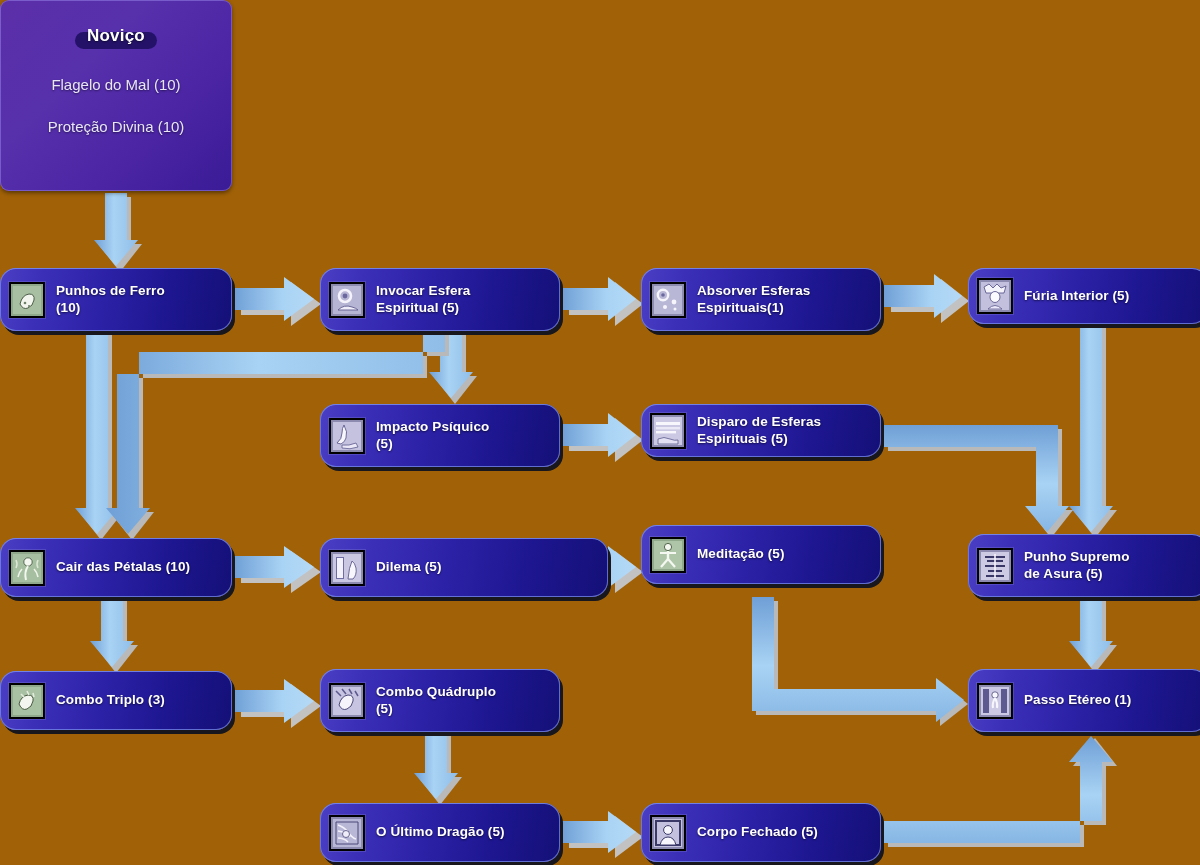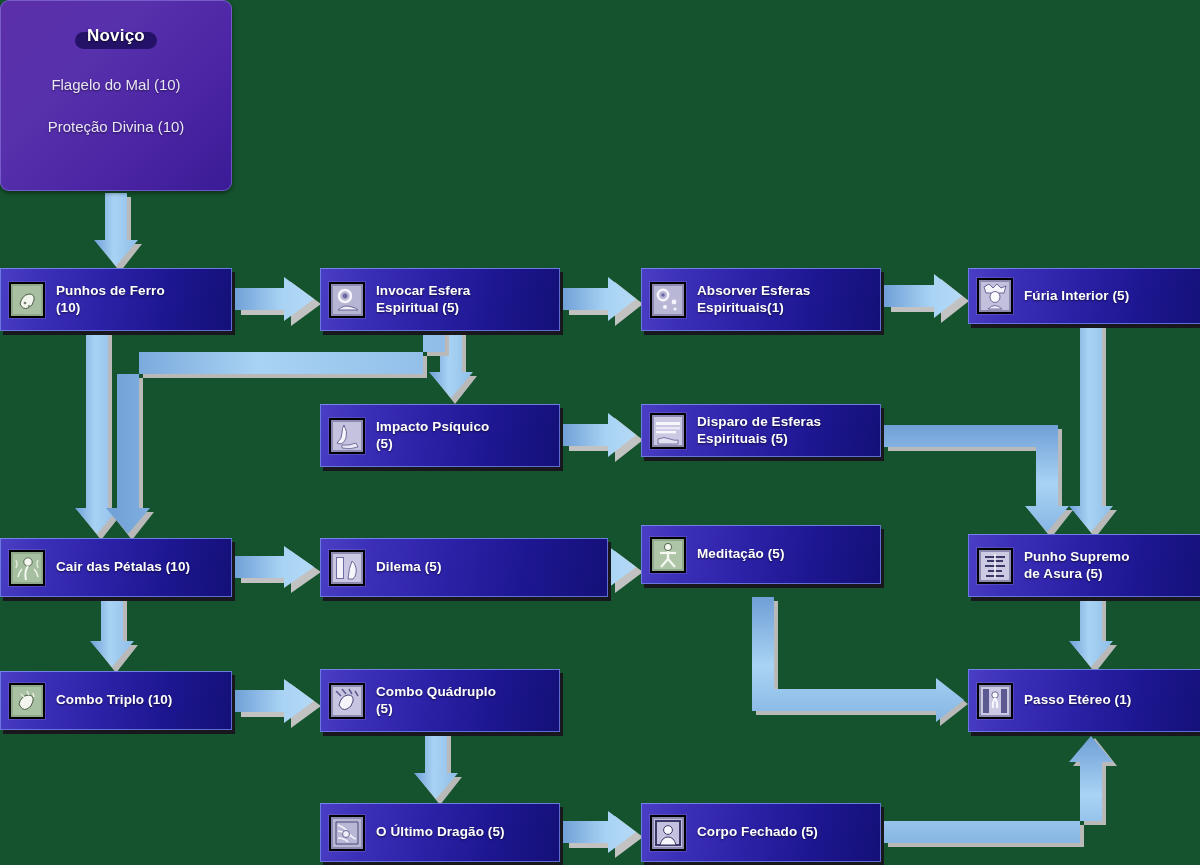--- a/index.html
+++ b/index.html
@@ -6,21 +6,21 @@
   html,body{margin:0;padding:0;background:#ffffff;}
   body{
     font-family:"Liberation Sans", sans-serif;
     -webkit-font-smoothing:antialiased;
   }
   #stage{
     position:relative;
     width:1200px;
     height:865px;
     overflow:hidden;
-    background:#14532d;
+    background:#a16207;
   }
 
   
   #wires{
     position:absolute;
     left:0; top:0;
     width:1200px; height:865px;
     z-index:1;
     pointer-events:none;
   }
@@ -71,21 +71,21 @@
   }
   .job-skill:last-child{margin-bottom:12px;}
 
   
   .node{
     position:absolute;
     z-index:3;
     box-sizing:border-box;
     display:flex;
     align-items:center;
-    border-radius:0;
+    border-radius:16px;
     background:linear-gradient(100deg,#4a3fc4 0%,#3b2fb8 18%,#2b21a6 45%,#1d1690 72%,#141077 100%);
     box-shadow:3px 4px 0 0 #17171d, inset 0 0 0 1px rgba(120,140,235,.75),
                inset 0 1px 0 0 rgba(170,185,255,.35);
     padding:0 8px 0 9px;
     overflow:hidden;
   }
   .node .icon-frame{
     flex:0 0 auto;
     width:36px; height:36px;
     border:2px solid #000000;
@@ -377,21 +377,21 @@
 
   <div class="node" style="left:0px; top:671px; width:232px; height:59px;">
     <span class="icon-frame">
       <svg viewBox="0 0 32 32">
           <rect width="32" height="32" fill="#8fa98a"></rect>
           <rect x="2" y="2" width="28" height="28" fill="#a9c1a3"></rect>
           <path d="M8 19 q2-8 9-9 q6 0 5 6 q-1 6-6 8 q-5 2-8-5z" fill="#f3f6ef" stroke="#46583f" stroke-width="1"></path>
           <path d="M10 9 l3 3 M16 6 l2 4 M22 8 l1 4" stroke="#e3ecdd" stroke-width="1.6" fill="none"></path>
         </svg>
     </span>
-    <span class="node-label">Combo Triplo (10)</span>
+    <span class="node-label">Combo Triplo (3)</span>
   </div>
 
   <div class="node" style="left:320px; top:669px; width:240px; height:63px;">
     <span class="icon-frame">
       <svg viewBox="0 0 32 32">
           <rect width="32" height="32" fill="#8d8bb0"></rect>
           <rect x="2" y="2" width="28" height="28" fill="#c6c4e0"></rect>
           <path d="M8 20 q2-9 9-10 q6 0 5 6 q-1 6-6 8 q-5 2-8-4z" fill="#f5f4fb" stroke="#4a4878" stroke-width="1"></path>
           <path d="M5 6 l5 5 M11 4 l4 5 M18 4 l3 5 M24 6 l3 5" stroke="#5d5a90" stroke-width="1.5" fill="none"></path>
         </svg>

